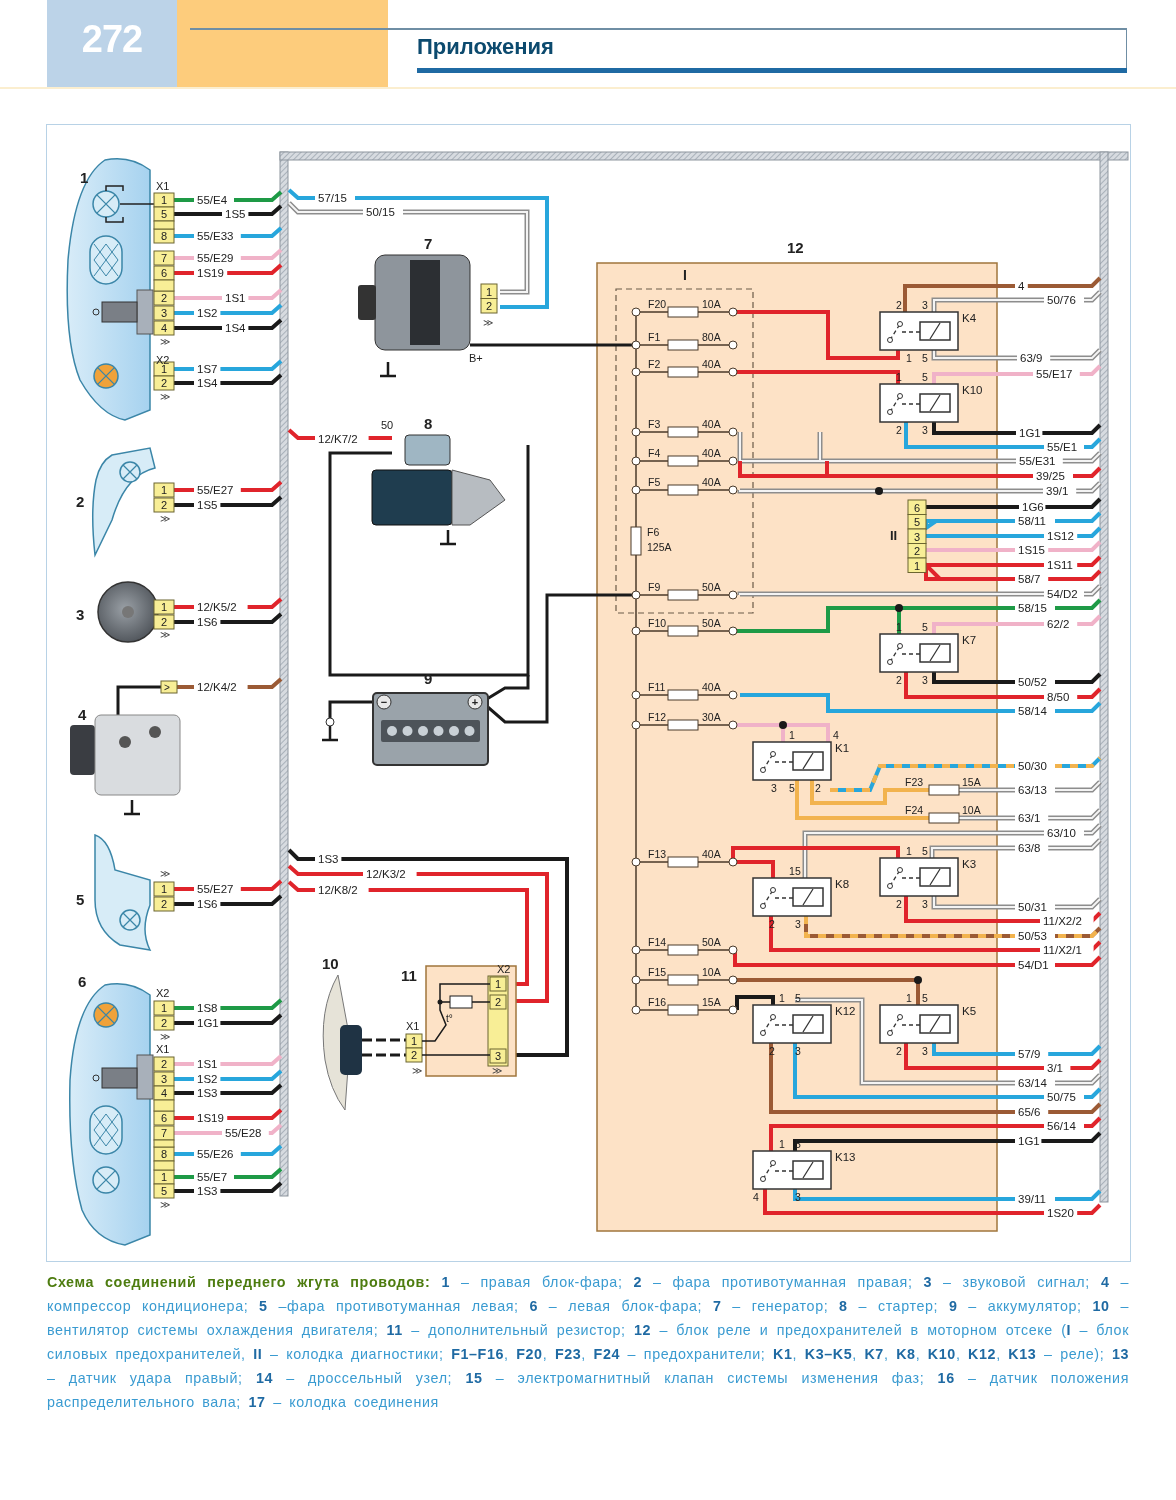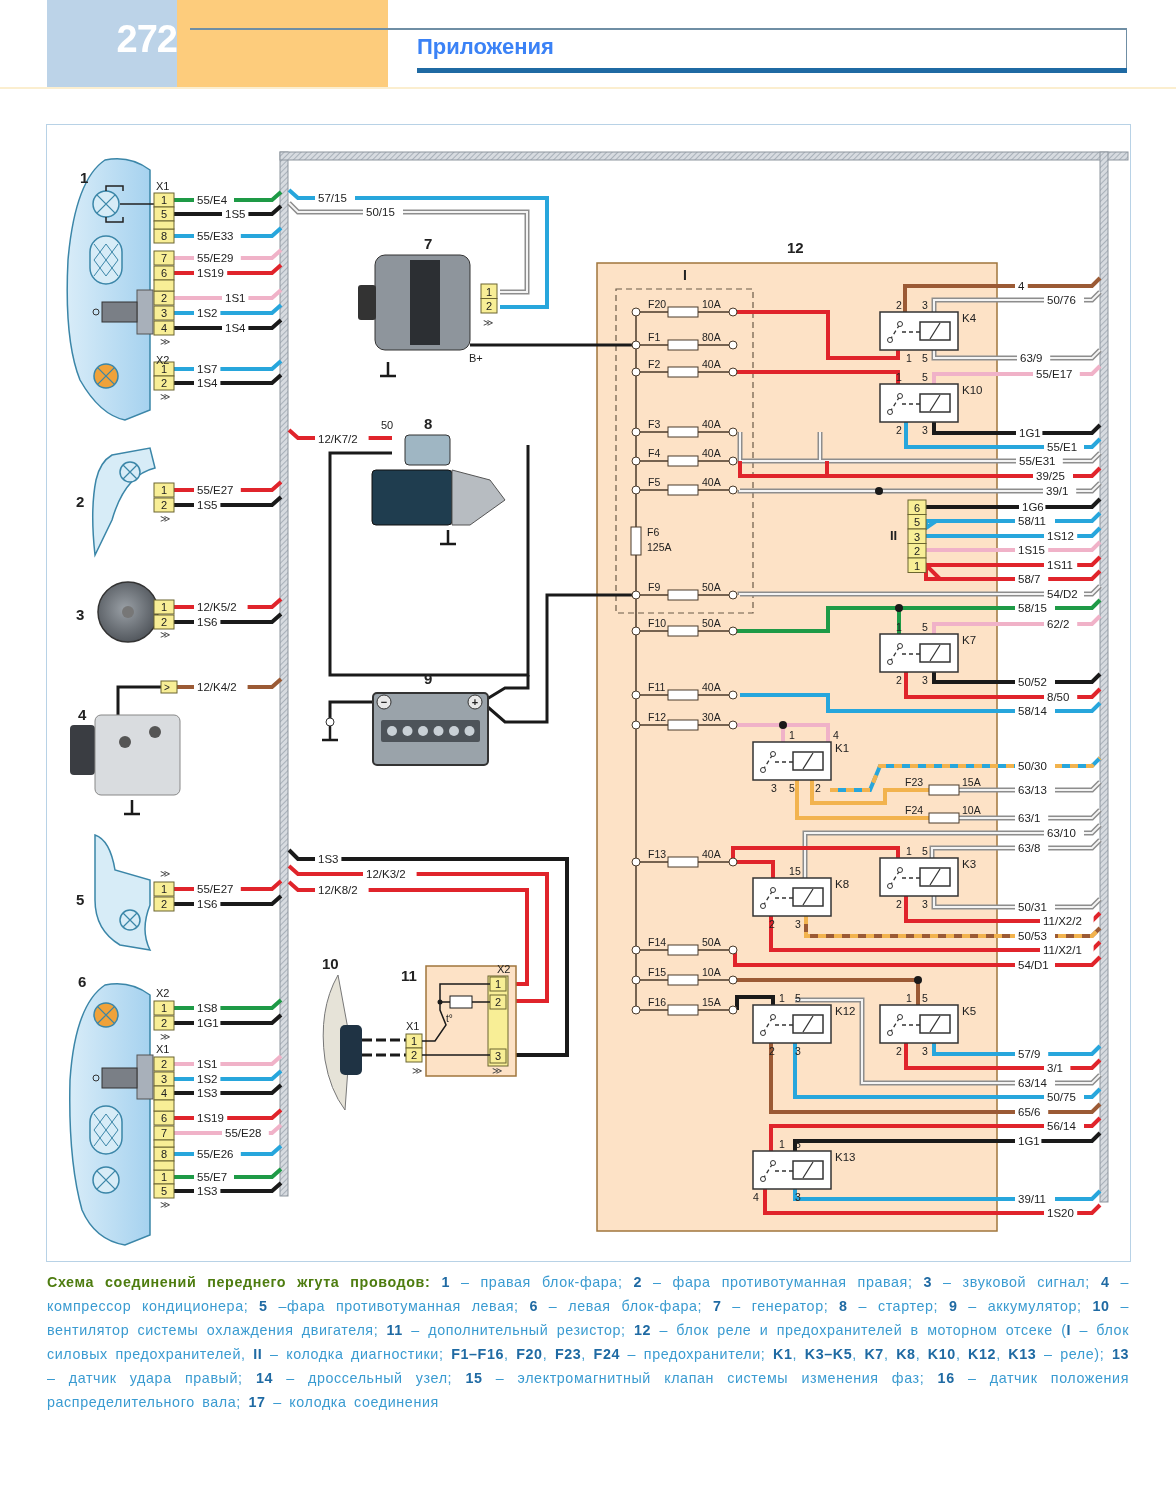--- a/index.html
+++ b/index.html
@@ -1,23 +1,23 @@
 <!DOCTYPE html>
 <html><head>
 <meta charset="utf-8">
 <style>
   html,body{margin:0;padding:0;background:#fff;}
   body{width:1176px;height:1500px;position:relative;overflow:hidden;font-family:"Liberation Sans",sans-serif;}
   .hdr-blue{position:absolute;left:47px;top:0;width:130px;height:88px;background:#bcd3e8;}
   .hdr-orange{position:absolute;left:177px;top:0;width:211px;height:88px;background:#fdcc7c;}
-  .hdr-num{position:absolute;left:47px;top:18px;width:130px;text-align:right;color:#fff;font-size:38px;font-weight:bold;letter-spacing:-1px;}
+  .hdr-num{position:absolute;left:47px;top:18px;width:130px;text-align:center;color:#fff;font-size:38px;font-weight:bold;letter-spacing:-1px;}
   .hdr-line-top{position:absolute;left:190px;top:28px;width:937px;height:2px;background:#6f8ea4;}
   .hdr-line-bottom{position:absolute;left:417px;top:68px;width:710px;height:5px;background:#1f6aa3;}
   .hdr-vline{position:absolute;left:1126px;top:28px;width:1px;height:45px;background:#6f8ea4;}
-  .hdr-title{position:absolute;left:417px;top:34px;color:#3b82f6;font-size:22px;font-weight:bold;}
+  .hdr-title{position:absolute;left:417px;top:34px;color:#0c4a6e;font-size:22px;font-weight:bold;}
   .hdr-rule{position:absolute;left:0;top:87px;width:1176px;height:2px;background:#fbeecf;}
   .frame{position:absolute;left:46px;top:124px;width:1083px;height:1136px;border:1px solid #b8d2e6;background:#fff;}
   svg.diagram{position:absolute;left:0;top:0;}
   .caption{position:absolute;left:47px;top:1270px;width:1082px;color:#3a9bd1;font-size:14.3px;line-height:24px;text-align:justify;letter-spacing:0.6px;word-spacing:3px;}
   .caption b{color:#1f6aa3;}
   .caption .title{color:#4d7c0f;font-weight:bold;}
   text{font-family:"Liberation Sans",sans-serif;}
 </style>
 </head>
 <body>

